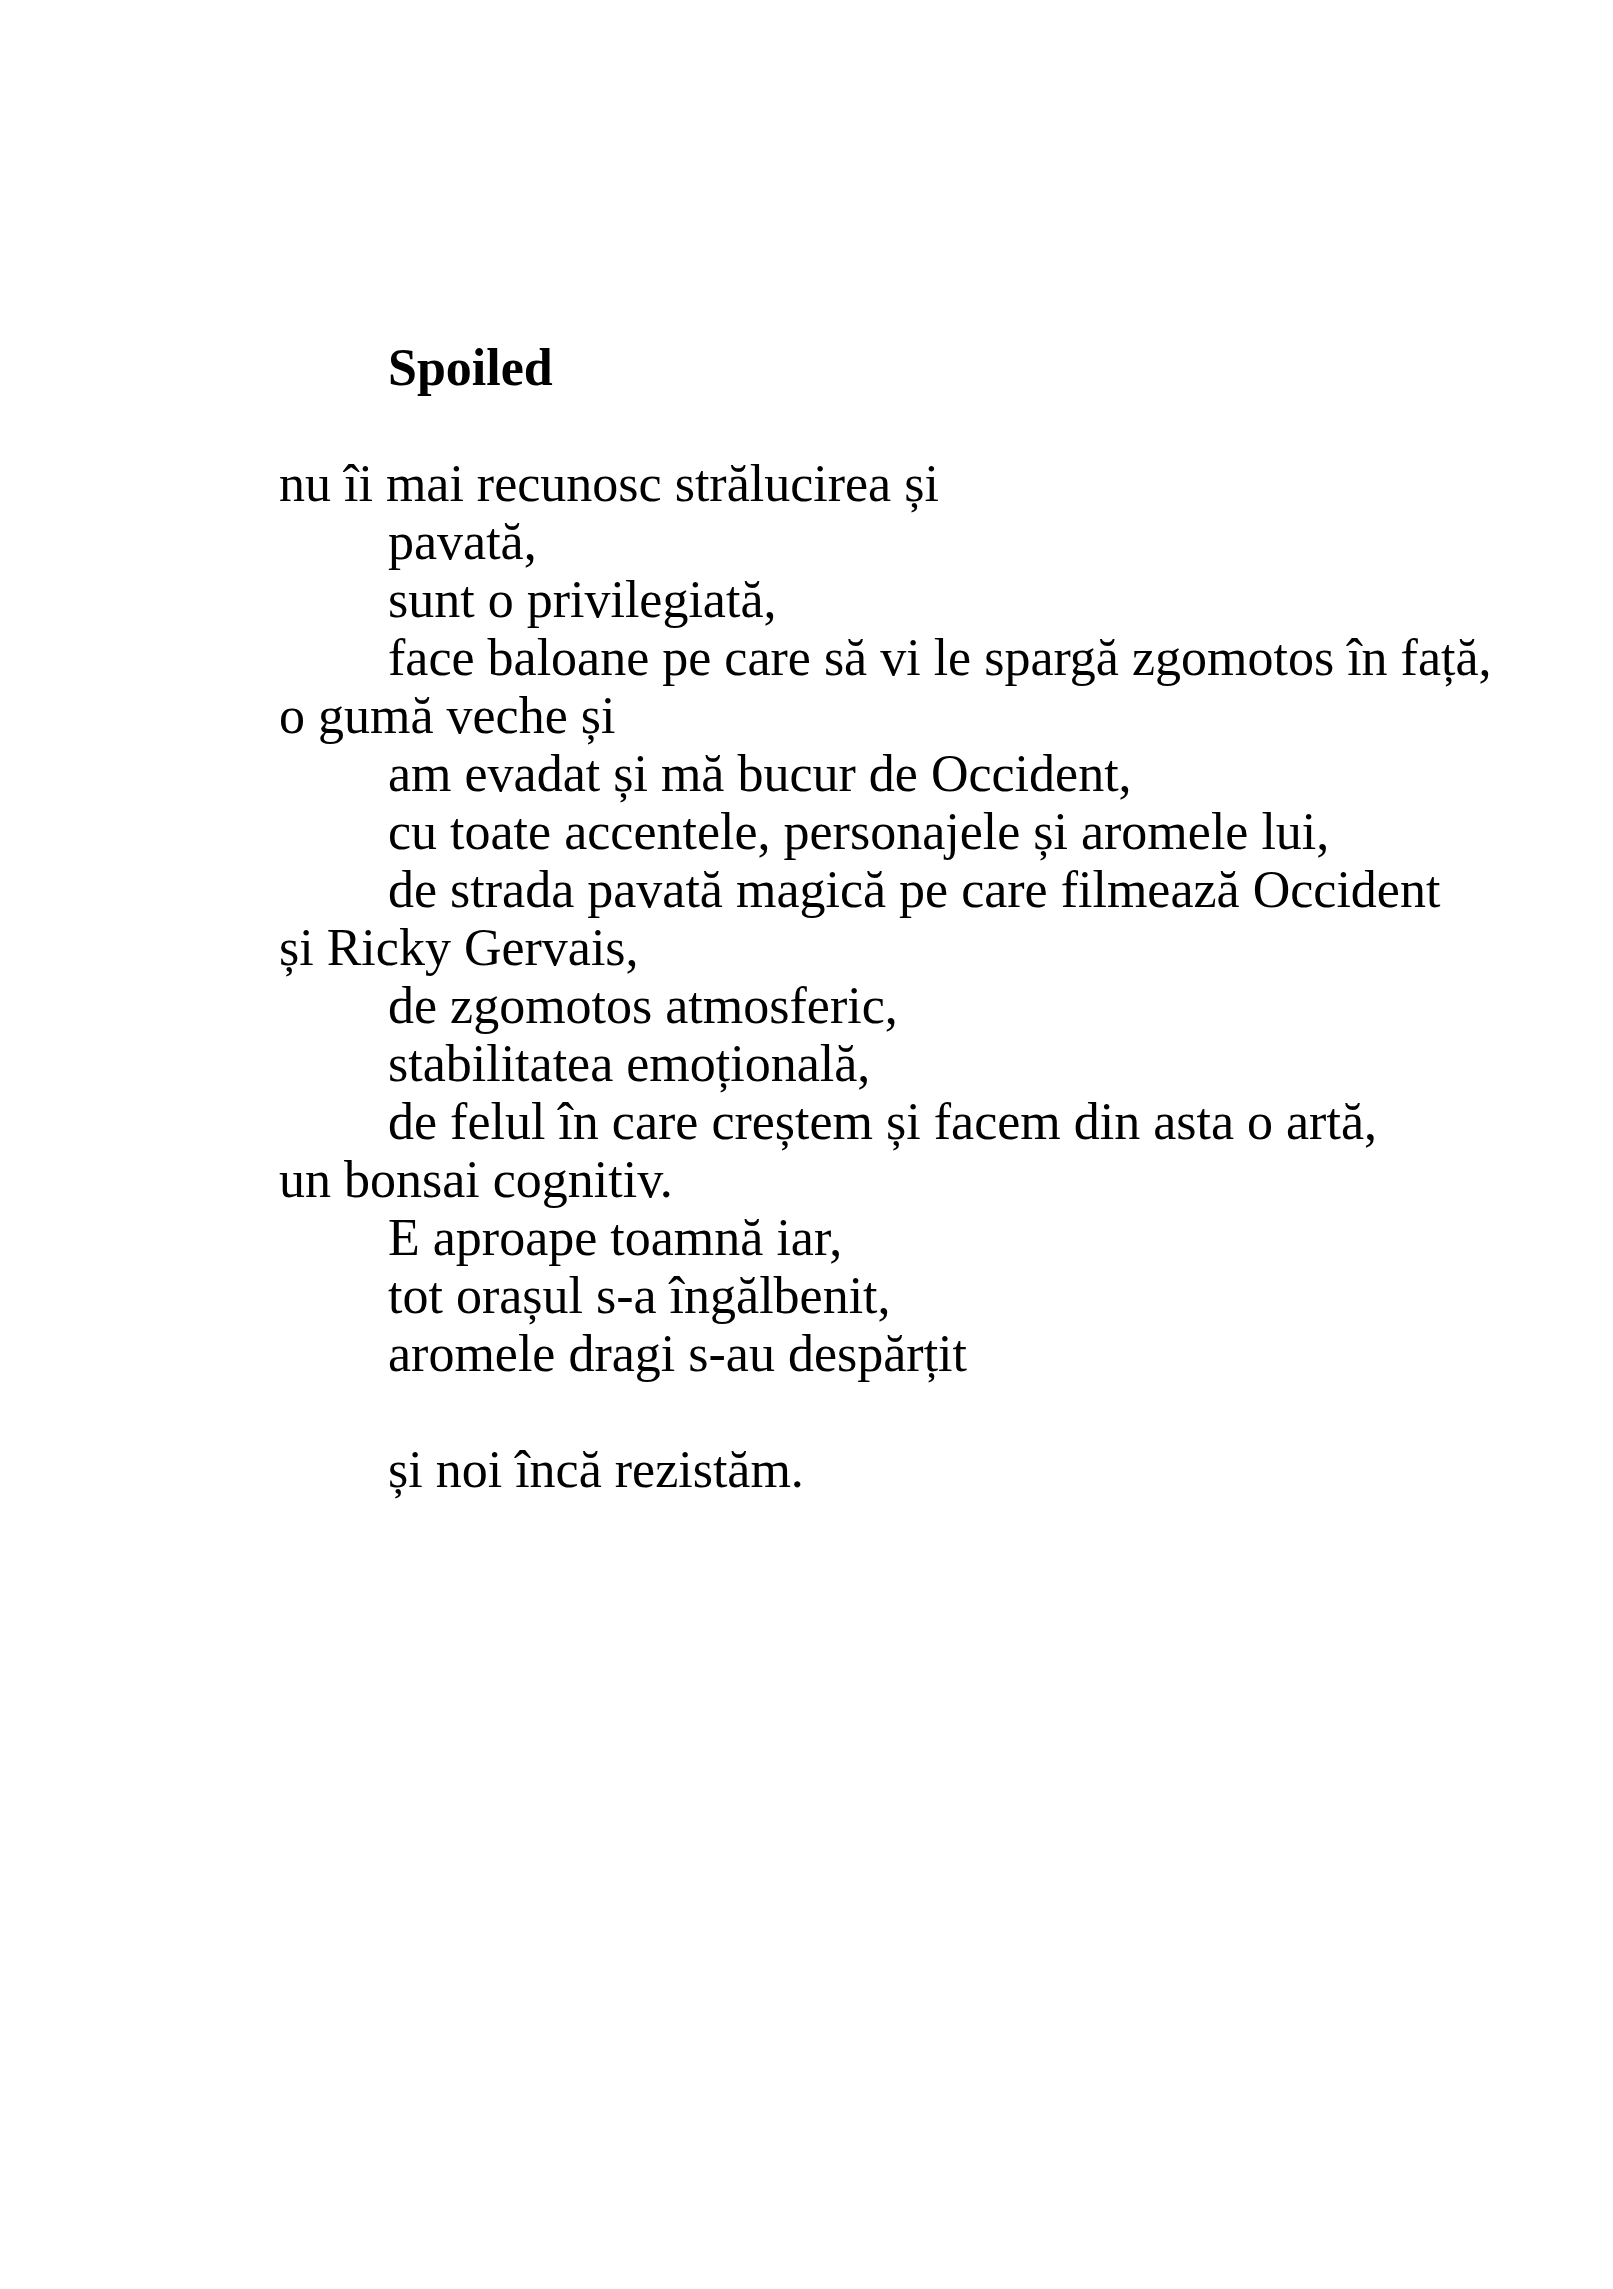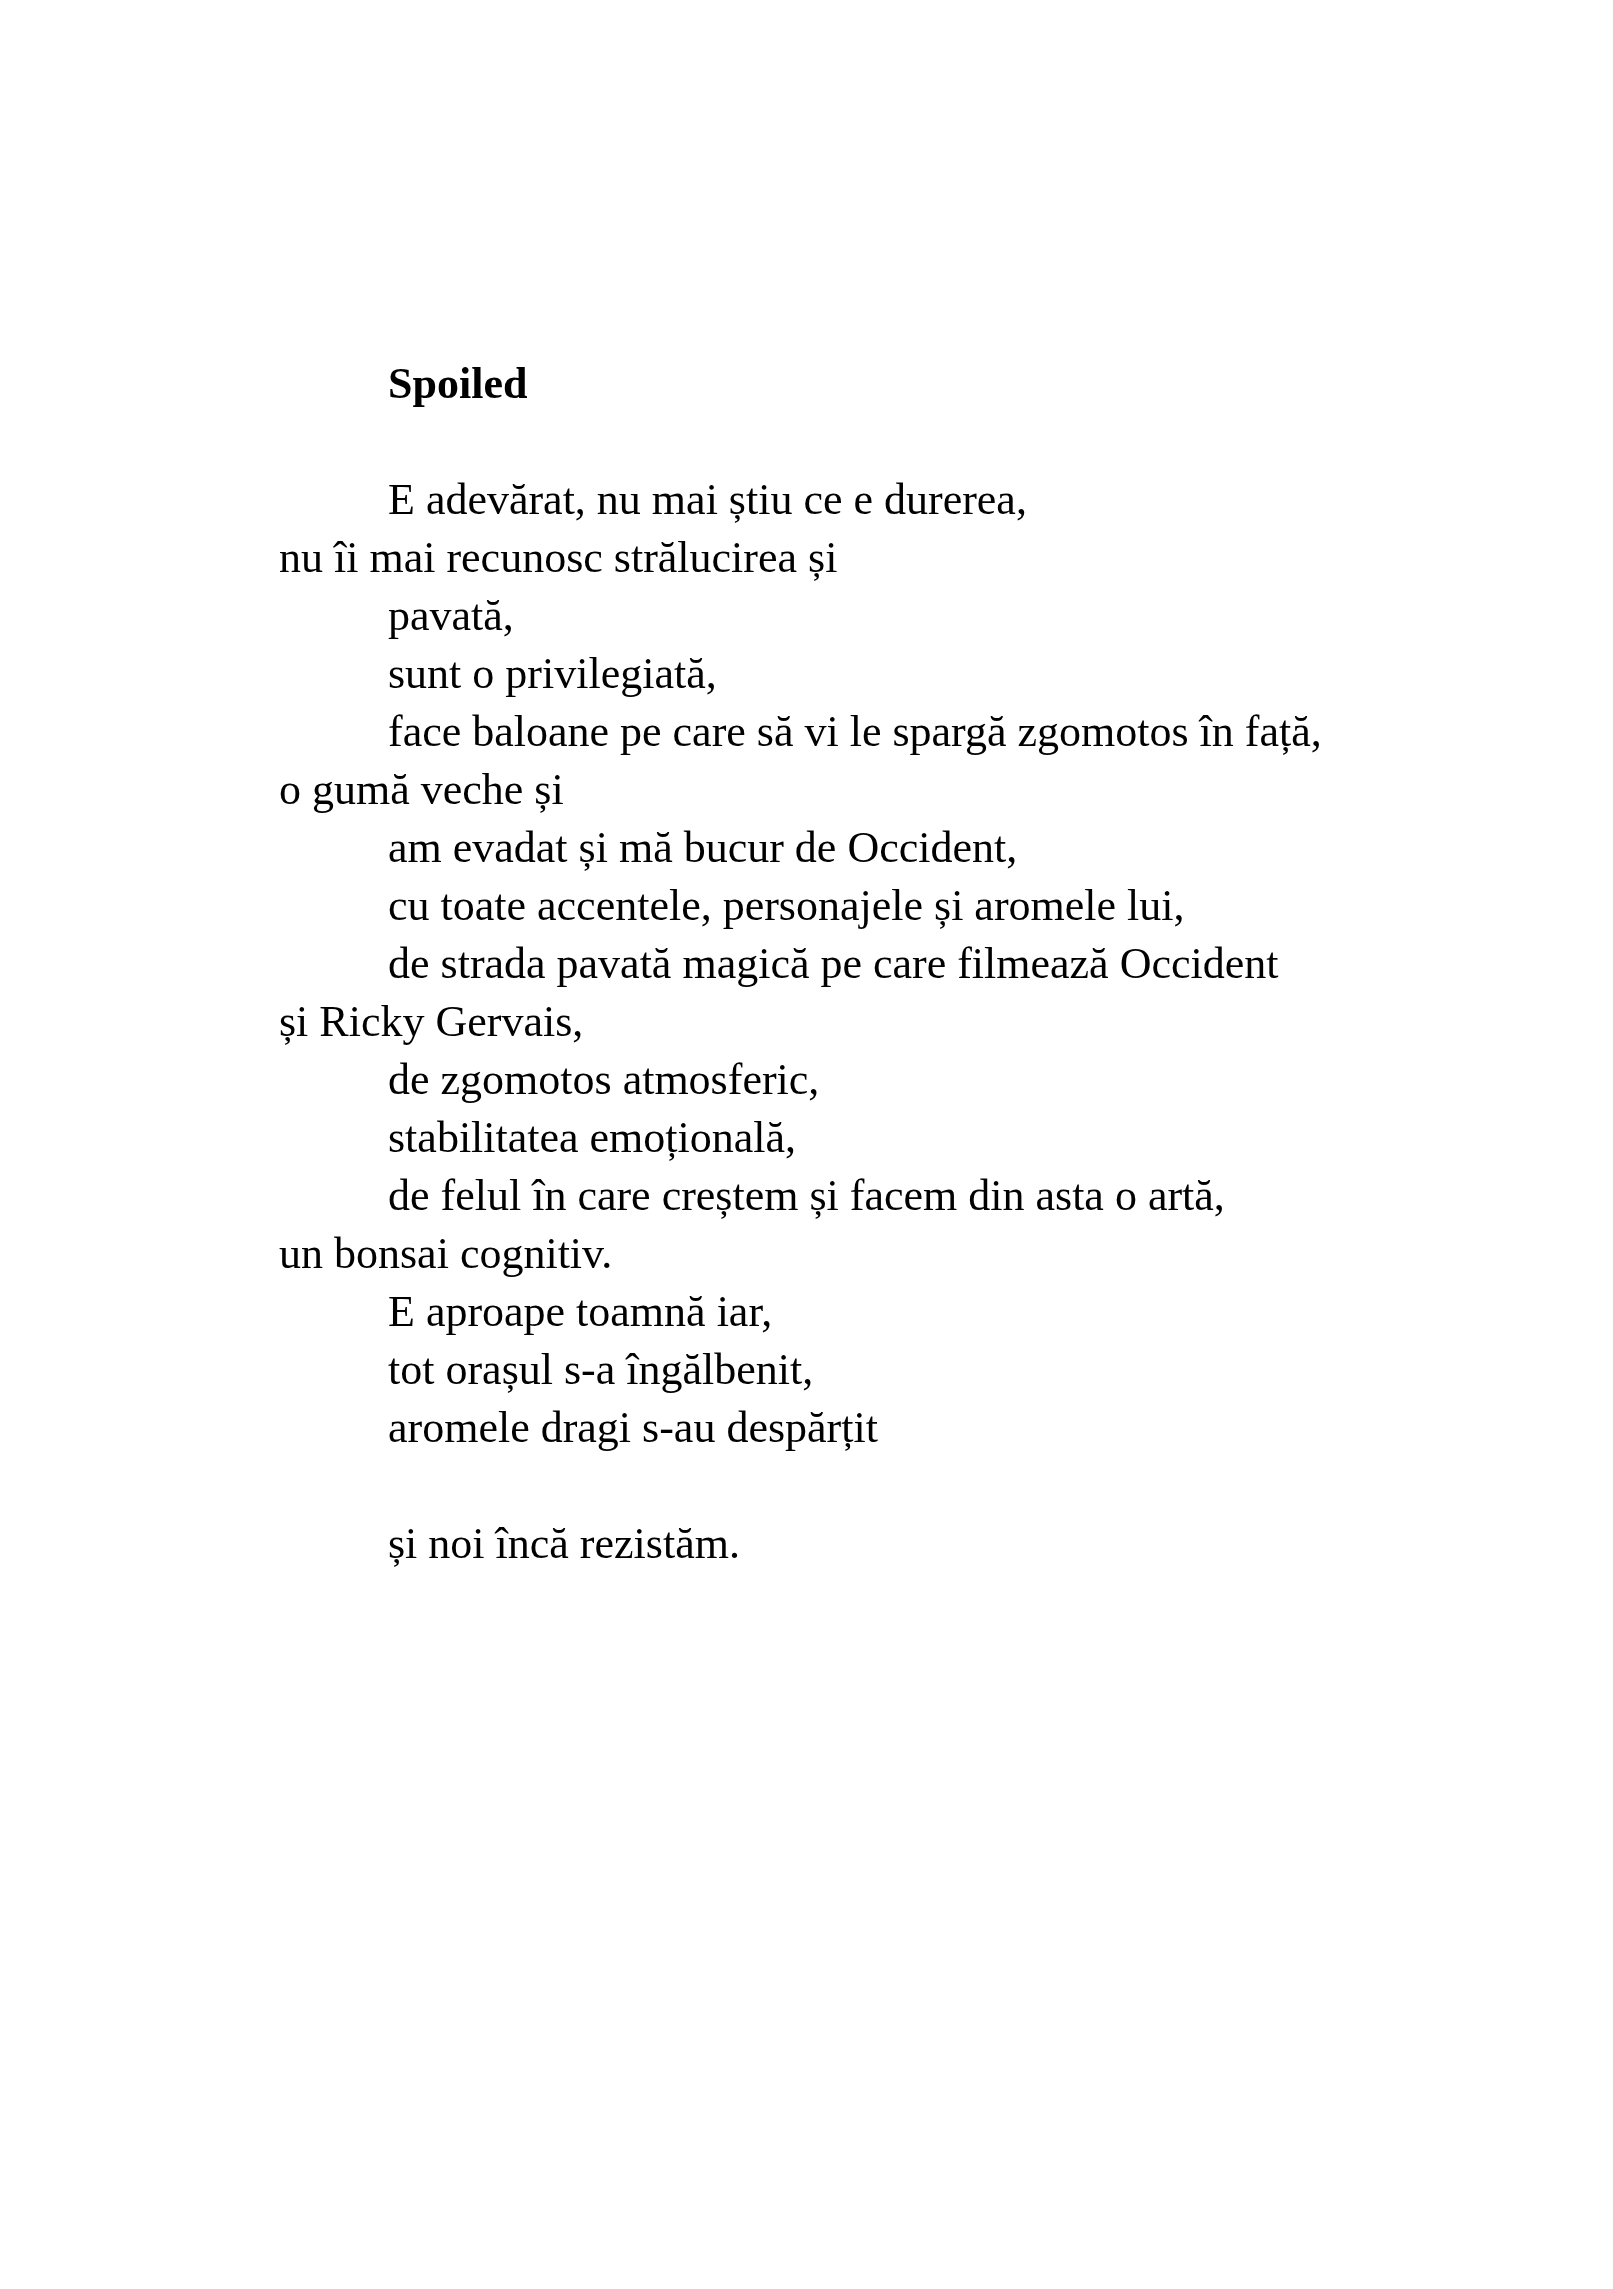--- a/index.html
+++ b/index.html
@@ -14,44 +14,42 @@
     background: #ffffff;
     overflow: hidden;
     font-family: "Liberation Serif", "DejaVu Serif", serif;
     color: #000000;
   }
   .poem {
     position: absolute;
     left: 279px;
     top: 339px;
     right: 111px;
-    font-size: 44px;
+    font-size: 52px;
     line-height: 58px;
-    margin-top: 16px;
   }
   .line {
     min-height: 58px;
     white-space: pre;
   }
   .indent {
     padding-left: 109px;
   }
   .title {
     font-weight: bold;
   }
 </style>
 </head>
 <body>
 
 <div class="page" style="background: rgb(255, 255, 255); color: rgb(0, 0, 0);">
   <div class="poem">
     <div class="line indent title">Spoiled</div>
     <div class="line">&nbsp;</div>
     <div>
-        <div class="line indent">E adevărat, nu mai știu ce e durerea,</div>
         <div class="line">nu îi mai recunosc strălucirea și</div>
         <div class="line indent">pavată,</div>
         <div class="line indent">sunt o privilegiată,</div>
         <div class="line indent">face baloane pe care să vi le spargă zgomotos în față,</div>
         <div class="line">o gumă veche și</div>
         <div class="line indent">am evadat și mă bucur de Occident,</div>
         <div class="line indent">cu toate accentele, personajele și aromele lui,</div>
         <div class="line indent">de strada pavată magică pe care filmează Occident</div>
         <div class="line">și Ricky Gervais,</div>
         <div class="line indent">de zgomotos atmosferic,</div>

